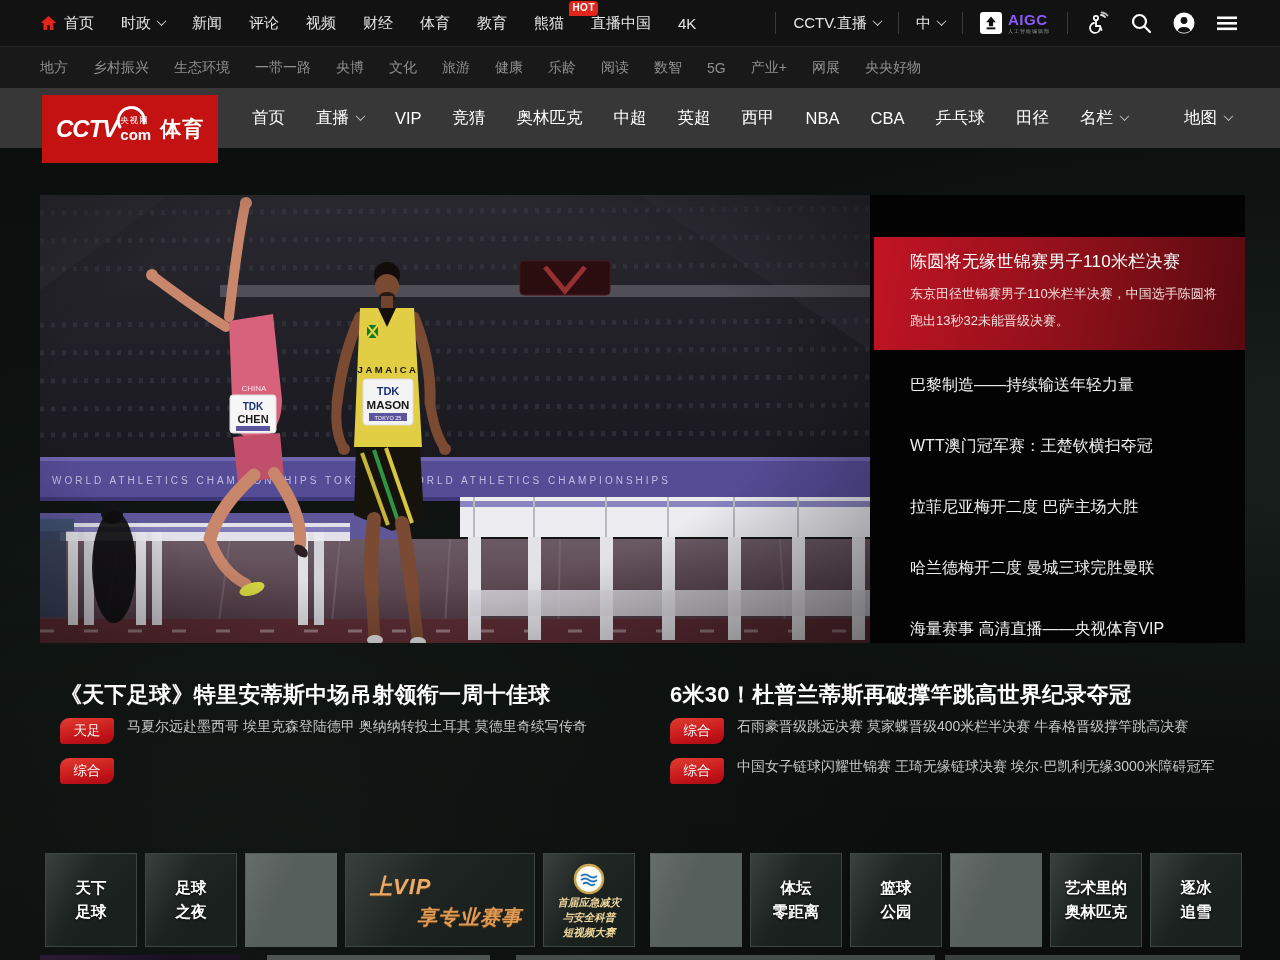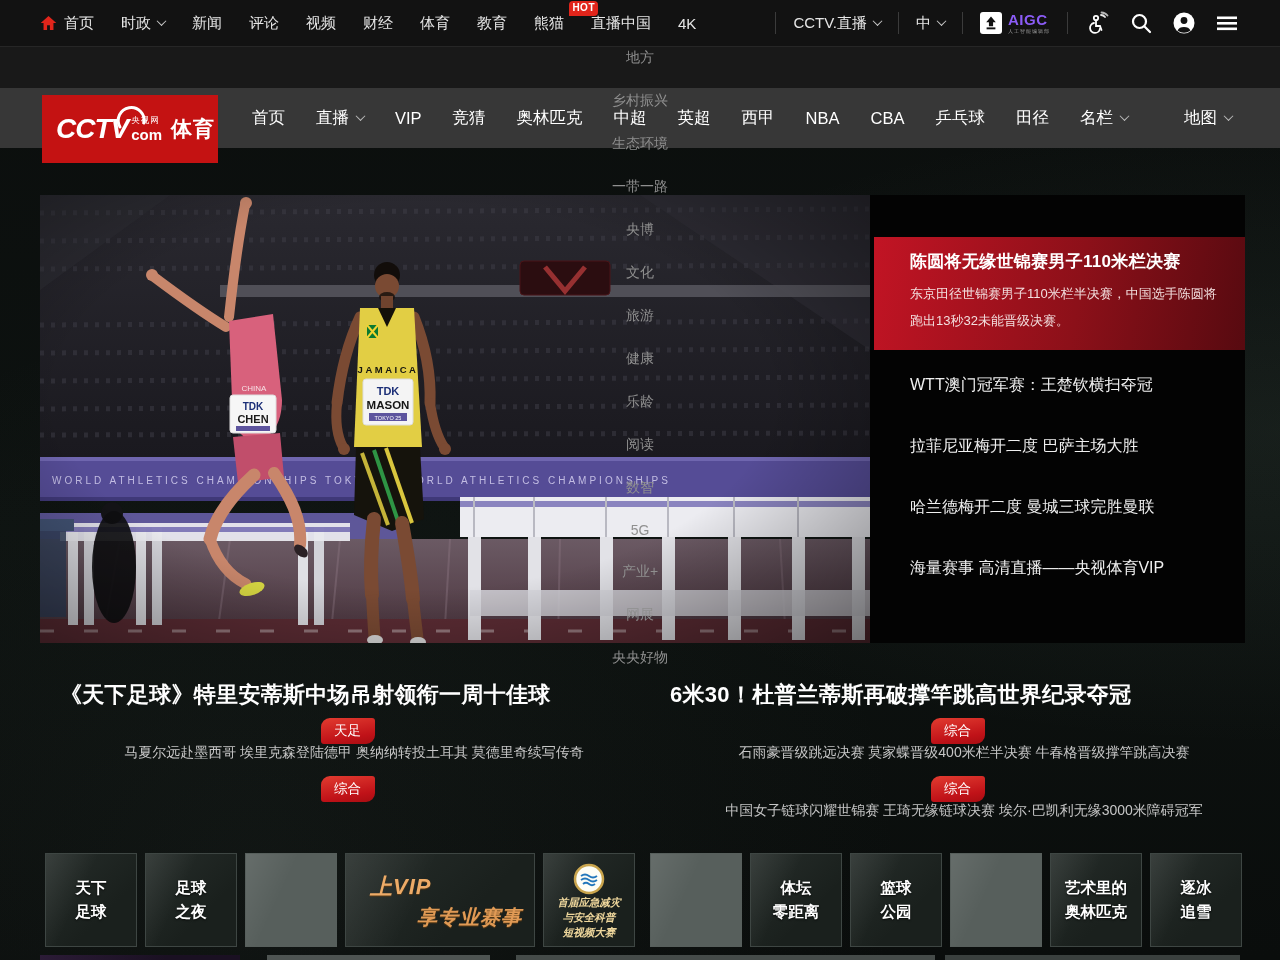--- a/index.html
+++ b/index.html
@@ -28,57 +28,57 @@
   .vdiv { width:1px; height:22px; background:#3b3b3b; }
   .aigc { display:flex; align-items:center; gap:6px; }
   .aigc-ico { width:22px; height:22px; background:#fff; border-radius:3px; display:flex; align-items:center; justify-content:center; }
   .aigc-txt { display:flex; flex-direction:column; line-height:1; }
   .aigc-txt b { color:#8b5cf6; font-size:15px; letter-spacing:.5px; }
   .aigc-txt i { color:#9a9a9a; font-style:normal; font-size:5px; margin-top:2px; letter-spacing:1px; }
   .ico-btn { display:flex; align-items:center; justify-content:center; width:26px; height:26px; }
 
   
   .subnav { position:absolute; left:0; top:46px; width:1280px; height:42px; background:#191919;
-    border-top:1px solid #262626; display:flex; align-items:center; gap:25px; padding:2px 40px; z-index:29;flex-direction:column; }
+    border-top:1px solid #262626; display:flex; align-items:center; gap:25px; padding:8px 40px; z-index:29; }
   .subnav a { color:#8f8f8f; font-size:14px; white-space:nowrap; }
 
   
   .sportsnav { position:absolute; left:0; top:88px; width:1280px; height:60px; background:#373737;
     display:flex; align-items:center; z-index:28; }
   .sn-links { display:flex; align-items:center; gap:31px; margin-left:252px; }
   .sn-links a { color:#fff; font-size:16.5px; white-space:nowrap; display:flex; align-items:center; }
   .sn-links .chev, .sn-map .chev { border-color:#bbb; margin-left:8px; }
   .sn-map { margin-left:auto; margin-right:48px; color:#fff; font-size:16.5px; display:flex; align-items:center; }
 
   .logo { position:absolute; left:42px; top:95px; width:176px; height:68px; background:#c41212; z-index:40;
     display:flex; align-items:center; padding-left:14px; }
-  .lg-cctv { color:#fff; font-size:28px; font-weight:900; font-style:italic; letter-spacing:-1px; }
+  .lg-cctv { color:#fff; font-size:24px; font-weight:900; font-style:italic; letter-spacing:-1px; }
   .lg-swoosh { position:absolute; left:72px; top:8px; }
   .lg-col { display:flex; flex-direction:column; margin-left:3px; line-height:1; }
   .lg-col small { color:#fff; font-size:8.5px; letter-spacing:1px; }
   .lg-col b { color:#fff; font-size:15px; font-weight:700; margin-top:2px; }
   .lg-sport { color:#fff; font-size:21px; font-weight:700; margin-left:9px; letter-spacing:1px; }
 
   
   .hero { position:absolute; left:40px; top:195px; width:1205px; height:448px; display:flex; z-index:10; }
   .hero-photo { width:830px; height:448px; flex:none; }
   .hero-panel { width:375px; flex:none; background:#030303; }
   .featured { margin:42px 0 0 4px; background:linear-gradient(100deg,#c21424 0%, #8c1019 55%, #570a10 100%);
     padding:13px 24px 16px 36px; }
-  .featured h3 { color:#fff; font-size:17px; font-weight:700; margin-bottom:8px; letter-spacing:.3px; }
+  .featured h3 { color:#fff; font-size:17px; font-weight:400; margin-bottom:8px; letter-spacing:.3px; }
   .featured p { color:#f3dfdf; font-size:13px; line-height:2.05; }
   .headlines { list-style:none; padding:25px 10px 0 40px; }
   .headlines li { color:#f0f0f0; font-size:16px; margin-bottom:40px; white-space:nowrap; }
 
   
   .news { position:absolute; left:40px; top:680px; width:1205px; display:flex; z-index:10; }
   .news-col { width:595px; }
   .news-col + .news-col { margin-left:15px; }
   .news-col h2 { color:#fff; font-size:22px; font-weight:700; padding-left:20px; margin-bottom:8px; white-space:nowrap; letter-spacing:.3px; }
-  .news-row { display:flex; align-items:center; padding-left:20px; margin-bottom:14px;flex-direction:column; }
+  .news-row { display:flex; align-items:flex-start; padding-left:20px; margin-bottom:14px; }
   .badge { flex:none; width:54px; height:26px; display:flex; align-items:center; justify-content:center;
     background:linear-gradient(170deg,#e23c30 0%, #c01218 70%, #a80d12 100%);
     border-radius:9px 3px 9px 3px; color:#fff; font-size:13.5px; }
   .news-text { color:#c6c6c6; font-size:14px; margin-left:13px; white-space:nowrap; }
 
   
   .cards { position:absolute; left:45px; top:853px; display:flex; gap:8px; z-index:10; }
   .card { position:relative; width:92px; height:94px; background:linear-gradient(135deg,#262d2a 0%, #1a201d 65%);
     border:1px solid #3e4643; display:flex; align-items:center; justify-content:center; overflow:hidden; }
   .card::before { content:""; position:absolute; inset:0;
@@ -434,20 +434,21 @@
         </g>
         <rect x="0" y="0" width="830" height="448" fill="url(#gVig)"></rect>
       </svg>
     </a>
     <aside class="hero-panel">
       <a class="featured" style="display:block">
         <h3>陈圆将无缘世锦赛男子110米栏决赛</h3>
         <p>东京田径世锦赛男子110米栏半决赛，中国选手陈圆将跑出13秒32未能晋级决赛。</p>
       </a>
       <ul class="headlines">
+        <li>巴黎制造——持续输送年轻力量</li>
         <li>WTT澳门冠军赛：王楚钦横扫夺冠</li>
         <li>拉菲尼亚梅开二度 巴萨主场大胜</li>
         <li>哈兰德梅开二度 曼城三球完胜曼联</li>
         <li>海量赛事 高清直播——央视体育VIP</li>
       </ul>
     </aside>
   </section>
 
   <section class="news">
     <div class="news-col">

